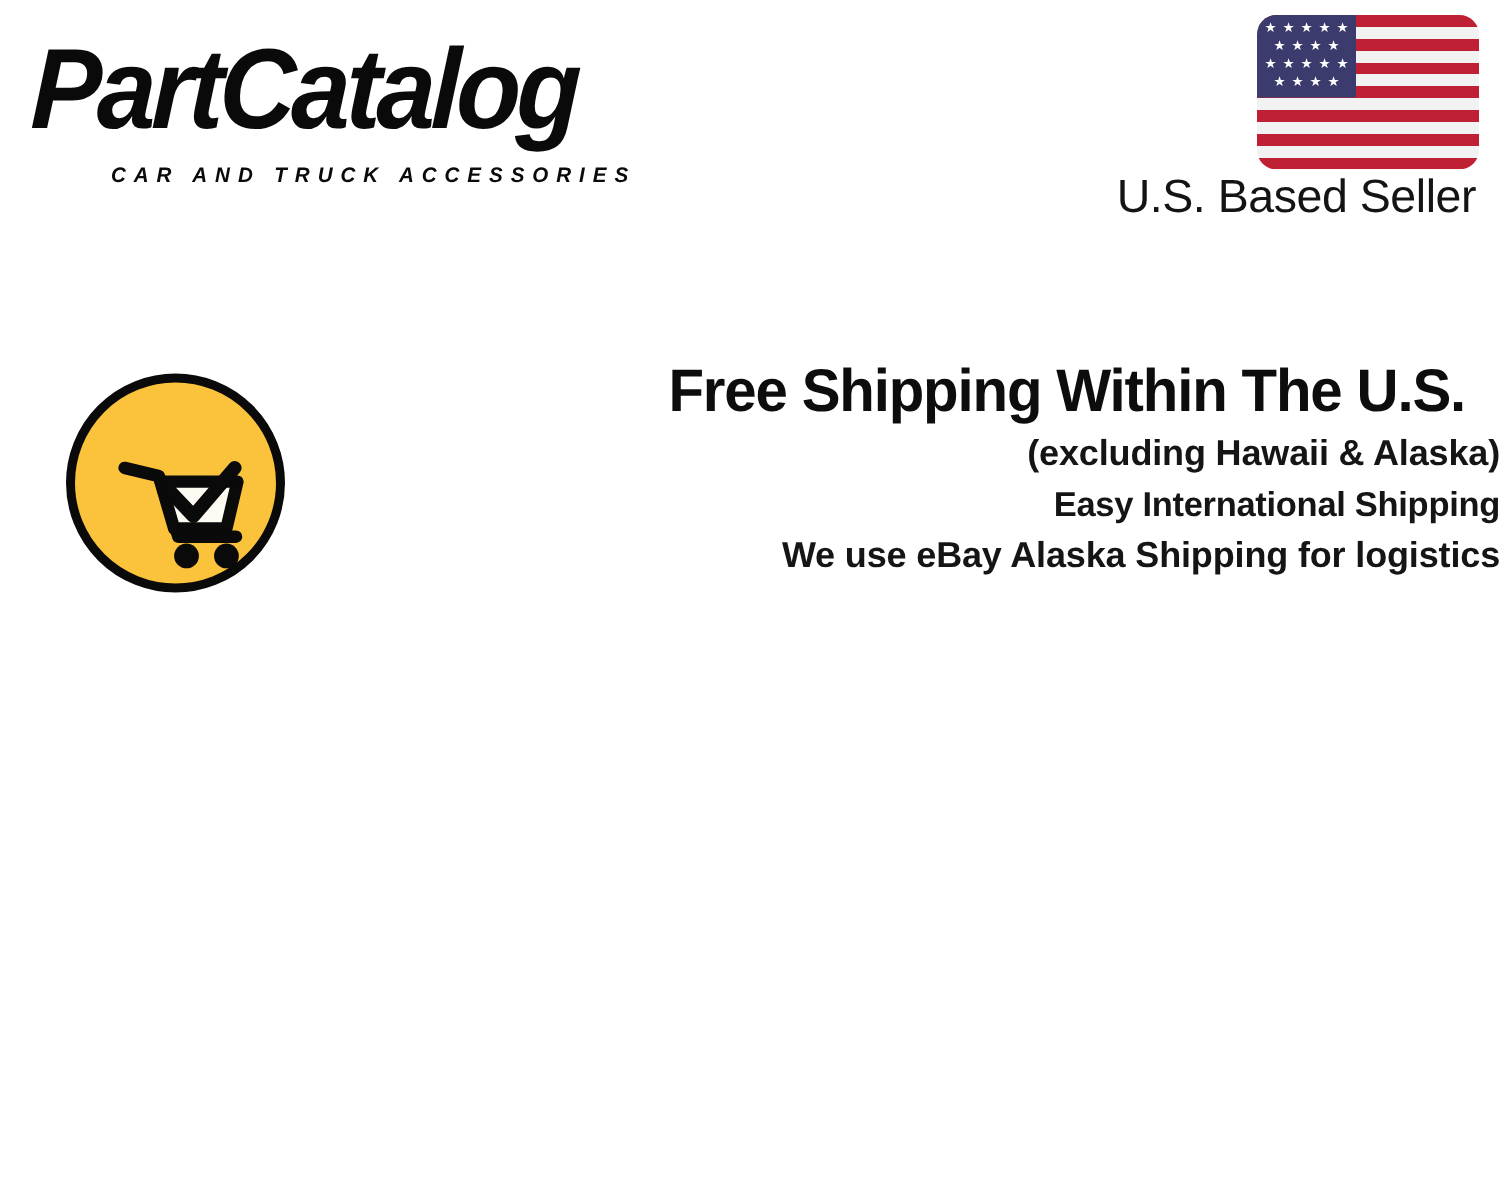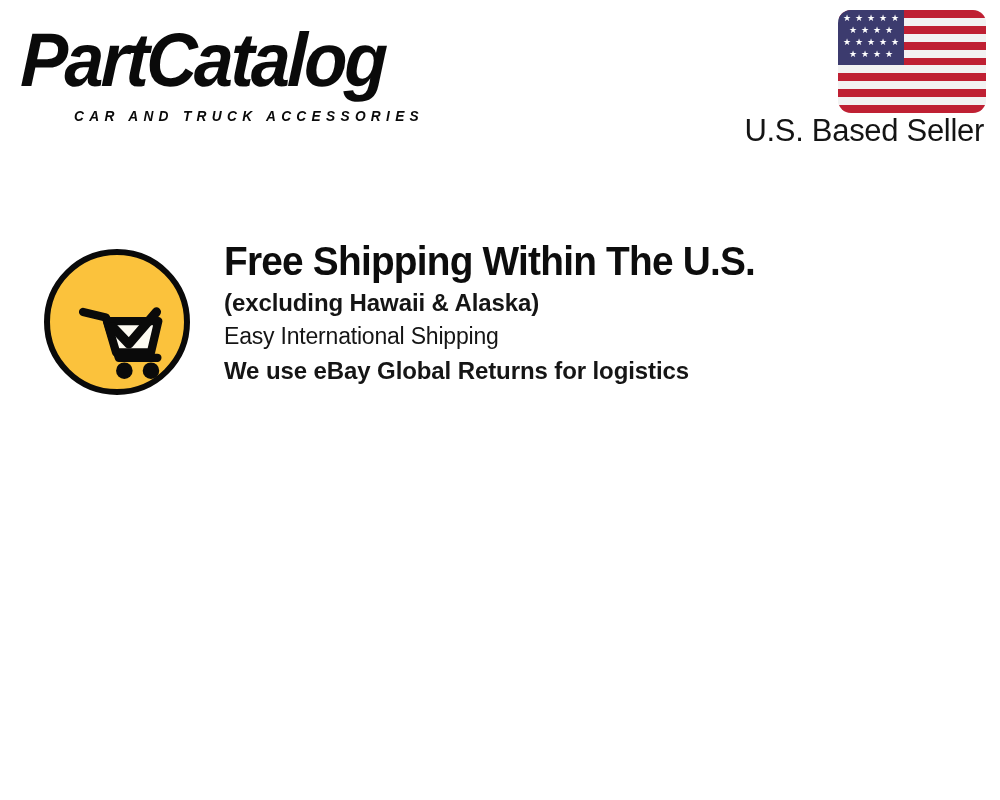--- a/index.html
+++ b/index.html
@@ -131,20 +131,21 @@
     position: absolute;
     left: 0;
     top: 238px;
     width: 1000px;
   }
   .feature-row {
     position: relative;
     display: flex;
     align-items: flex-start;
     height: 172px;
+    text-align: right;
   }
   .icon-slot {
     position: relative;
     flex: 0 0 190px;
     height: 172px;
   }
   .icon-circle {
     position: absolute;
     left: 44px;
     top: 11px;
@@ -184,21 +185,21 @@
     font-family: "Liberation Sans", sans-serif;
     font-weight: bold;
     font-size: 24px;
     line-height: 31px;
     letter-spacing: -0.1px;
     color: #151515;
     margin-top: 3px;
     white-space: nowrap;
   }
   .feature-sub.bold {
-    font-weight: normal;
+    font-weight: bold;
     font-size: 23px;
     letter-spacing: -0.2px;
   }
 
   
   .row-1 .text-slot { padding-top: 0px; }
   .row-2 { height: 172px; }
   .row-2 .text-slot { padding-top: 50px; }
   .row-3 .text-slot { padding-top: 50px; }
 </style>
@@ -259,20 +260,20 @@
             <path d="M68 78 L86 97 L116 62" fill="none" stroke="#0a0a0a" stroke-width="10" stroke-linecap="round" stroke-linejoin="round"></path>
             <circle cx="81" cy="126" r="9" fill="#0a0a0a"></circle>
             <circle cx="110" cy="126" r="9" fill="#0a0a0a"></circle>
           </svg>
         </div>
       </div>
       <div class="text-slot">
         <div class="feature-headline">Free Shipping Within The U.S.</div>
         <div class="feature-sub">(excluding Hawaii &amp; Alaska)</div>
         <div class="feature-sub bold">Easy International Shipping</div>
-        <div class="feature-sub">We use eBay Global Returns for logistics</div>
+        <div class="feature-sub">We use eBay Alaska Shipping for logistics</div>
       </div>
     </div>
 
 
 
   </div>
 </div>
 
 </body></html>

